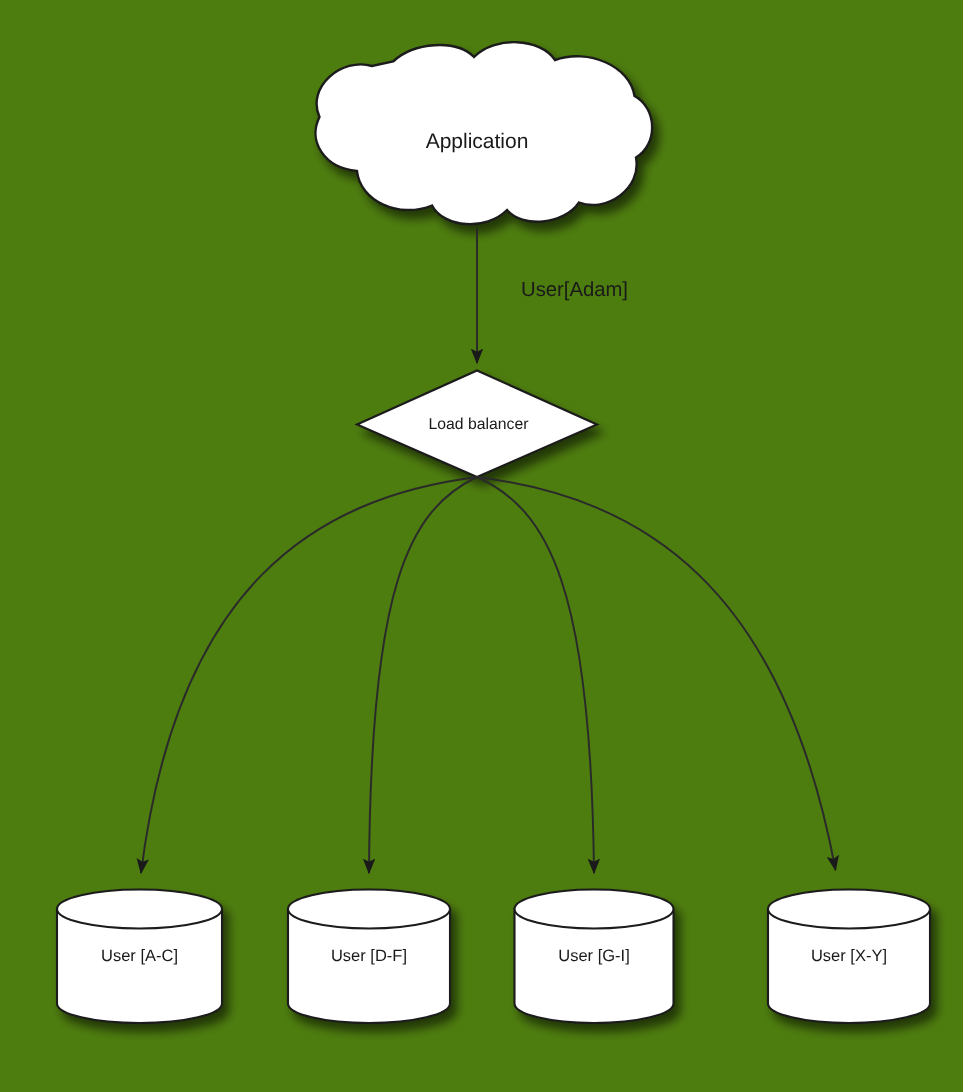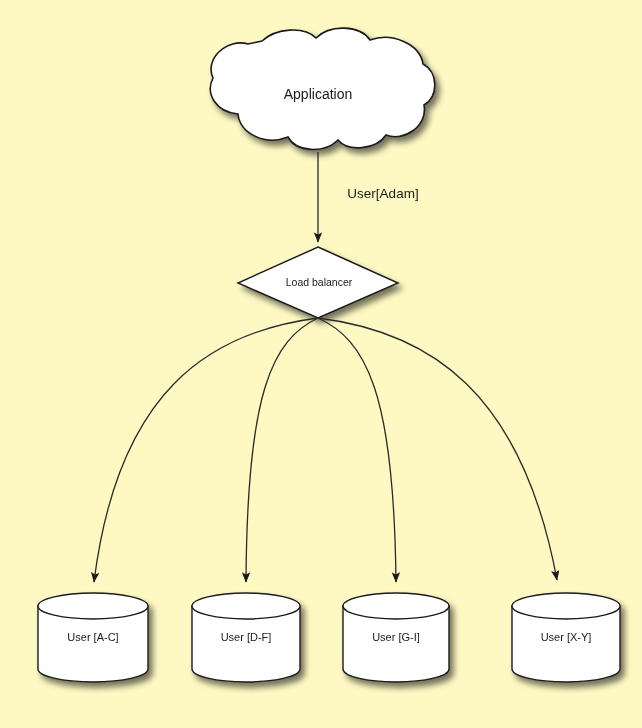--- a/index.html
+++ b/index.html
@@ -7,21 +7,21 @@
     padding: 0;
     background: #ffffff;
   }
   body {
     font-family: "Liberation Sans", sans-serif;
   }
   #diagram-root {
     position: relative;
     width: 642px;
     height: 728px;
-    background: #fef9c3;
+    background: #4d7c0f;
     overflow: hidden;
   }
   #diagram-svg {
     position: absolute;
     top: 0;
     left: 0;
     width: 642px;
     height: 728px;
   }
   .node-label {

